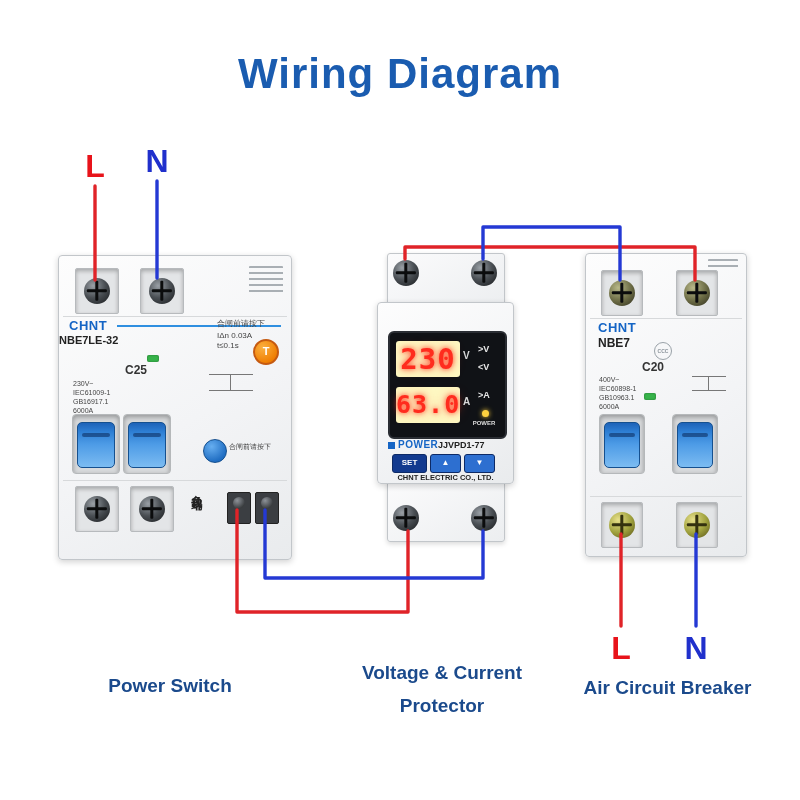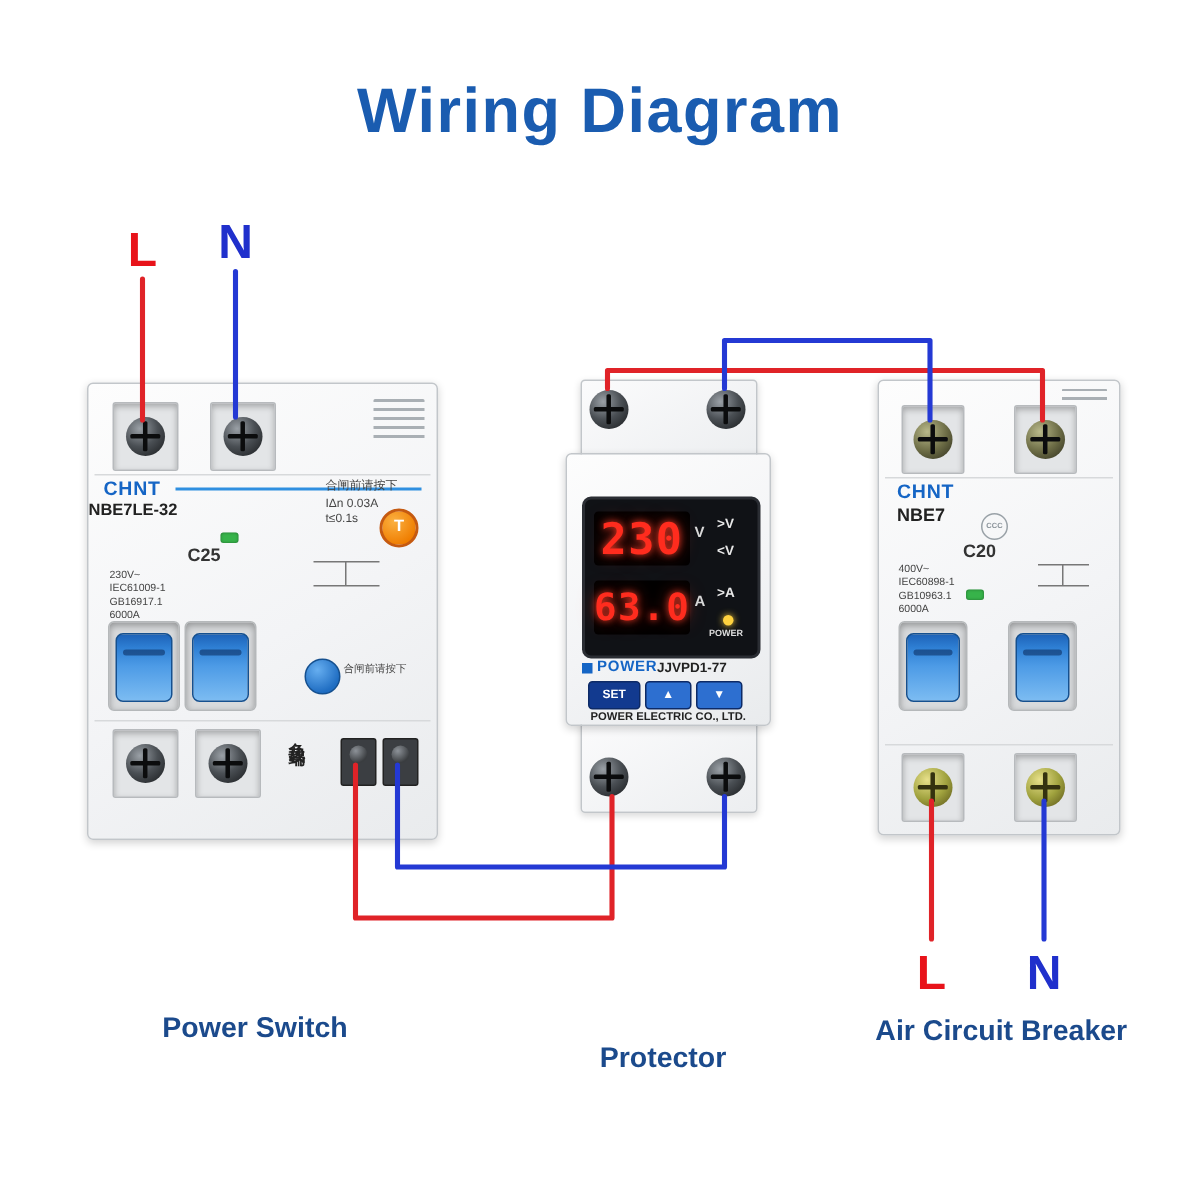--- a/index.html
+++ b/index.html
@@ -56,21 +56,21 @@
   .blue-dot-btn{position:absolute;width:22px;height:22px;border-radius:50%;border:1px solid #15508f;
         background:radial-gradient(circle at 35% 30%,#66aef0,#1f6dc2 72%);}
   .vtext{position:absolute;writing-mode:vertical-rl;text-orientation:upright;
          font-size:11px;font-weight:bold;color:#222;letter-spacing:2px;}
   .wire-clamp{position:absolute;background:#3b3e42;border:1px solid #222;border-radius:2px;}
   .mini-screw{position:absolute;width:12px;height:12px;border-radius:50%;
         background:radial-gradient(circle at 35% 30%,#8d9298,#3a3d40 70%);}
 
   
   .lcd{position:absolute;background:#101216;border-radius:6px;border:2px solid #2a2d33;}
-  .seg-box{position:absolute;background:#000000;border-radius:3px;text-align:center;}
+  .seg-box{position:absolute;background:#fef9c3;border-radius:3px;text-align:center;}
   .seg{font-family:"DejaVu Sans Mono",monospace;font-weight:bold;color:#ff2c1e;letter-spacing:1px;
        text-shadow:0 0 5px rgba(255,60,40,.9),0 0 12px rgba(255,60,40,.5);}
   .unit{position:absolute;color:#d8d8d8;font-size:10px;font-weight:bold;}
   .ind{position:absolute;color:#e8e8e8;font-size:9px;font-weight:bold;}
   .dot-yellow{position:absolute;width:7px;height:7px;border-radius:50%;background:#ffd23f;
               box-shadow:0 0 5px #ffd23f;}
   .pwr{position:absolute;color:#ddd;font-size:6px;font-weight:bold;text-align:center;}
   .pbtn{position:absolute;color:#fff;font-size:8px;font-weight:bold;text-align:center;
         border-radius:3px;border:1px solid #0d2a66;line-height:16px;}
   .pbtn.set{background:#123a8f;} .pbtn.arrow{background:#2d6fd0;}
@@ -200,21 +200,21 @@
       <div class="ind" style="left:88px;top:57px;">&gt;A</div>
       <div class="dot-yellow" style="left:92px;top:77px;"></div>
       <div class="pwr" style="left:76px;top:87px;width:36px;">POWER</div>
     </div>
     <div class="logo-sq" style="left:10px;top:139px;"></div>
     <div class="brand" style="left:20px;top:136px;font-size:10px;">POWER</div>
     <div class="model" style="left:60px;top:137px;font-size:9px;">JJVPD1-77</div>
     <div class="pbtn set" style="left:14px;top:151px;width:33px;height:17px;">SET</div>
     <div class="pbtn arrow" style="left:52px;top:151px;width:29px;height:17px;">▲</div>
     <div class="pbtn arrow" style="left:86px;top:151px;width:29px;height:17px;">▼</div>
-    <div class="abs" style="left:0;top:170px;width:135px;font-size:7.5px;font-weight:bold;color:#222;text-align:center;">POWER ELECTRIC CO., LTD.</div>
+    <div class="abs" style="left:0;top:170px;width:135px;font-size:7.5px;font-weight:bold;color:#222;text-align:center;">CHNT ELECTRIC CO., LTD.</div>
   </div>
 
   <div class="device" style="left:585px;top:253px;width:160px;height:302px;">
     <div class="terminal" style="left:15px;top:16px;width:40px;height:44px;">
       <div class="screw olive" style="left:7px;top:9px;width:26px;height:26px;">
           <span class="cx"></span>
           <span class="cy"></span>
         </div>
     </div>
     <div class="terminal" style="left:90px;top:16px;width:40px;height:44px;">
@@ -273,16 +273,17 @@
     <polyline class="wire-blue" points="157,181 157,278"></polyline>
     <polyline class="wire-red" points="237,510 237,612 408,612 408,531"></polyline>
     <polyline class="wire-blue" points="265,510 265,578 483,578 483,531"></polyline>
     <polyline class="wire-red" points="405,259 405,247 695,247 695,280"></polyline>
     <polyline class="wire-blue" points="483,259 483,227 620,227 620,280"></polyline>
     <polyline class="wire-red" points="621,534 621,626"></polyline>
     <polyline class="wire-blue" points="696,534 696,626"></polyline>
   </svg>
 
   <div class="caption" style="left:60px;top:675px;width:220px;">Power Switch</div>
+  <div class="caption" style="left:337px;top:662px;width:210px;">Voltage &amp; Current</div>
   <div class="caption" style="left:337px;top:695px;width:210px;">Protector</div>
   <div class="caption" style="left:545px;top:677px;width:245px;">Air Circuit Breaker</div>
 
 </div>
 
 </body></html>

